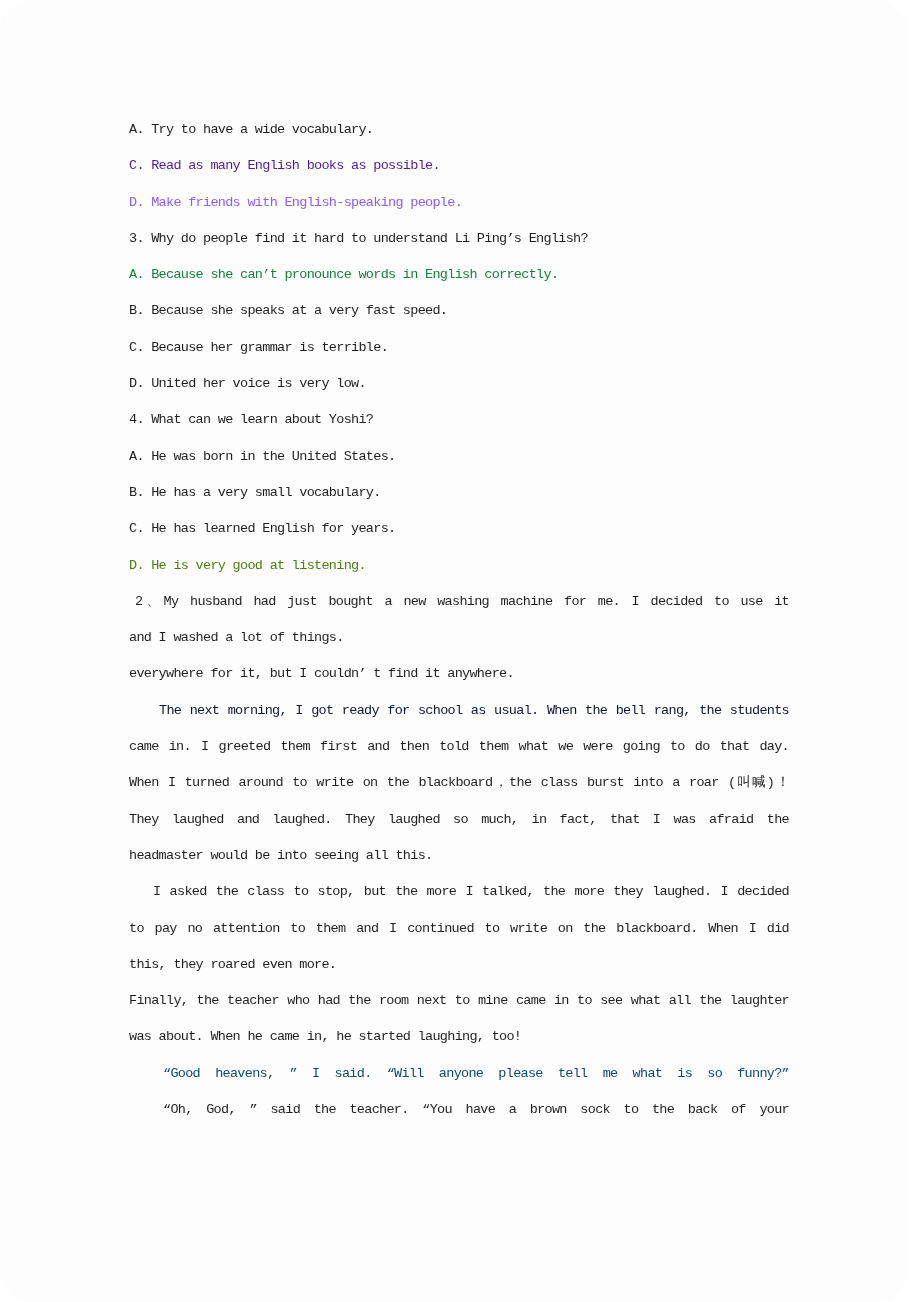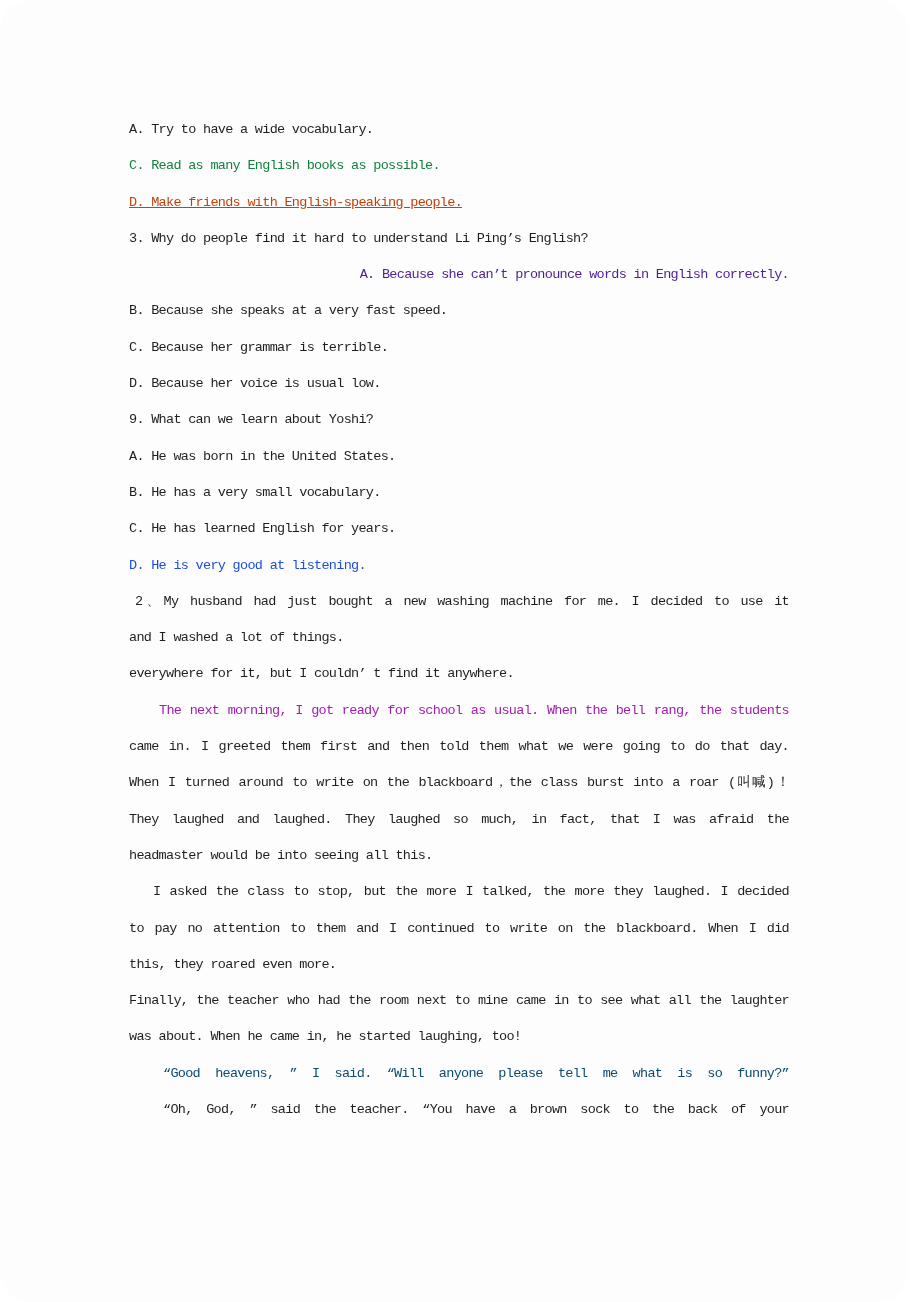--- a/index.html
+++ b/index.html
@@ -36,36 +36,36 @@
     text-align: justify;
     text-align-last: justify;
   }
 </style>
 </head>
 <body>
 
 <div class="page" style="background: rgb(253, 253, 253);">
   <div class="text-block">
       <div class="line" style="padding-left: 0px; color: rgb(31, 31, 31);">A. Try to have a wide vocabulary.</div>
-      <div class="line" style="padding-left: 0px; color: #15803d;">C. Read as many English books as possible.</div>
-      <div class="line" style="padding-left: 0px; color: #c2410c; text-decoration: underline;">D. Make friends with English-speaking people.</div>
+      <div class="line" style="padding-left: 0px; color: #4c1d95;">C. Read as many English books as possible.</div>
+      <div class="line" style="padding-left: 0px; color: #8b5cf6;">D. Make friends with English-speaking people.</div>
       <div class="line" style="padding-left: 0px; color: rgb(31, 31, 31);">3. Why do people find it hard to understand Li Ping’s English?</div>
-      <div class="line" style="padding-left: 0px; color: #4c1d95; text-align: right;">A. Because she can’t pronounce words in English correctly.</div>
+      <div class="line" style="padding-left: 0px; color: #15803d;">A. Because she can’t pronounce words in English correctly.</div>
       <div class="line" style="padding-left: 0px; color: rgb(31, 31, 31);">B. Because she speaks at a very fast speed.</div>
       <div class="line" style="padding-left: 0px; color: rgb(31, 31, 31);">C. Because her grammar is terrible.</div>
-      <div class="line" style="padding-left: 0px; color: rgb(31, 31, 31);">D. Because her voice is usual low.</div>
-      <div class="line" style="padding-left: 0px; color: rgb(31, 31, 31);">9. What can we learn about Yoshi?</div>
+      <div class="line" style="padding-left: 0px; color: rgb(31, 31, 31);">D. United her voice is very low.</div>
+      <div class="line" style="padding-left: 0px; color: rgb(31, 31, 31);">4. What can we learn about Yoshi?</div>
       <div class="line" style="padding-left: 0px; color: rgb(31, 31, 31);">A. He was born in the United States.</div>
       <div class="line" style="padding-left: 0px; color: rgb(31, 31, 31);">B. He has a very small vocabulary.</div>
       <div class="line" style="padding-left: 0px; color: rgb(31, 31, 31);">C. He has learned English for years.</div>
-      <div class="line" style="padding-left: 0px; color: #1d4ed8; font-family: Liberation Mono, monospace;">D. He is very good at listening.</div>
+      <div class="line" style="padding-left: 0px; color: #4d7c0f; font-family: Liberation Mono, monospace;">D. He is very good at listening.</div>
       <div class="line fill" style="padding-left: 6px; color: rgb(31, 31, 31);">2、My husband had just bought a new washing machine for me. I decided to use it</div>
       <div class="line" style="padding-left: 0px; color: rgb(31, 31, 31);">and I washed a lot of things.</div>
       <div class="line" style="padding-left: 0px; color: rgb(31, 31, 31);">everywhere for it, but I couldn’ t find it anywhere.</div>
-      <div class="line fill" style="padding-left: 30px; color: #a21caf;">The next morning, I got ready for school as usual. When the bell rang, the students</div>
+      <div class="line fill" style="padding-left: 30px; color: #0f172a;">The next morning, I got ready for school as usual. When the bell rang, the students</div>
       <div class="line fill" style="padding-left: 0px; color: rgb(31, 31, 31);">came in. I greeted them first and then told them what we were going to do that day.</div>
       <div class="line fill" style="padding-left: 0px; color: rgb(31, 31, 31);">When I turned around to write on the blackboard，the class burst into a roar (叫喊)！</div>
       <div class="line fill" style="padding-left: 0px; color: rgb(31, 31, 31);">They laughed and laughed. They laughed so much, in fact, that I was afraid the</div>
       <div class="line" style="padding-left: 0px; color: rgb(31, 31, 31);">headmaster would be into seeing all this.</div>
       <div class="line fill" style="padding-left: 24px; color: rgb(31, 31, 31);">I asked the class to stop, but the more I talked, the more they laughed. I decided</div>
       <div class="line fill" style="padding-left: 0px; color: rgb(31, 31, 31);">to pay no attention to them and I continued to write on the blackboard. When I did</div>
       <div class="line" style="padding-left: 0px; color: rgb(31, 31, 31);">this, they roared even more.</div>
       <div class="line fill" style="padding-left: 0px; color: rgb(31, 31, 31);">Finally, the teacher who had the room next to mine came in to see what all the laughter</div>
       <div class="line" style="padding-left: 0px; color: rgb(31, 31, 31);">was about. When he came in, he started laughing, too!</div>
       <div class="line fill" style="padding-left: 34px; color: #0c4a6e;">“Good heavens, ” I said. “Will anyone please tell me what is so funny?”</div>

